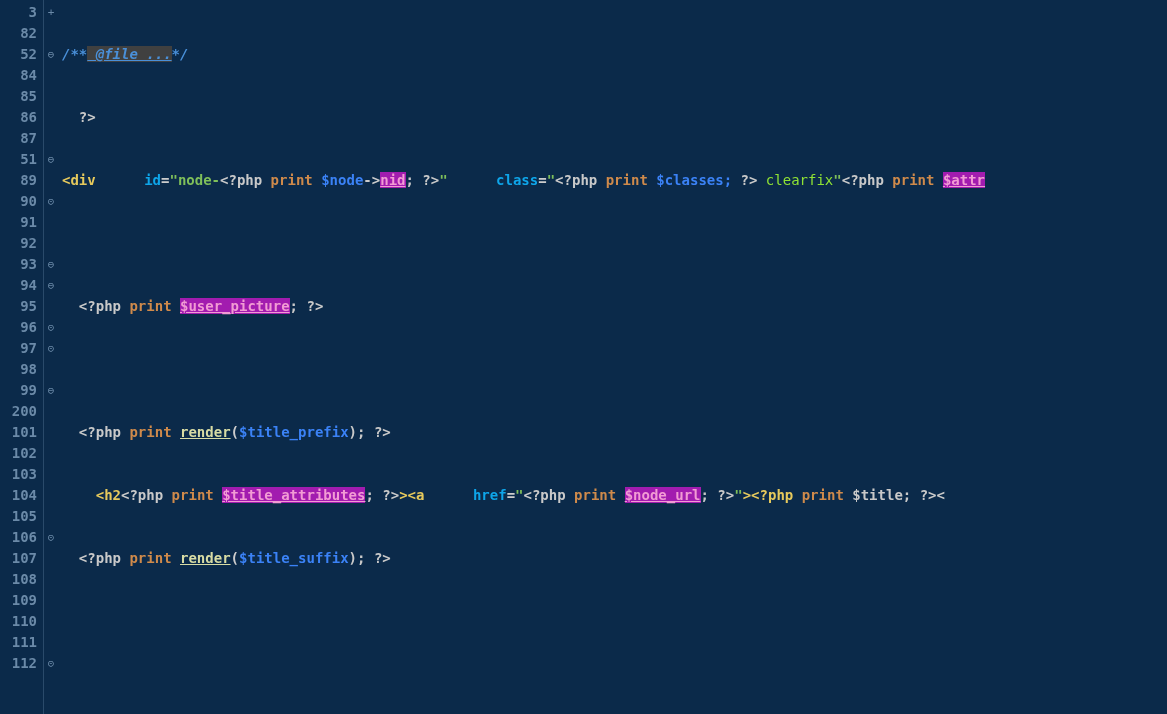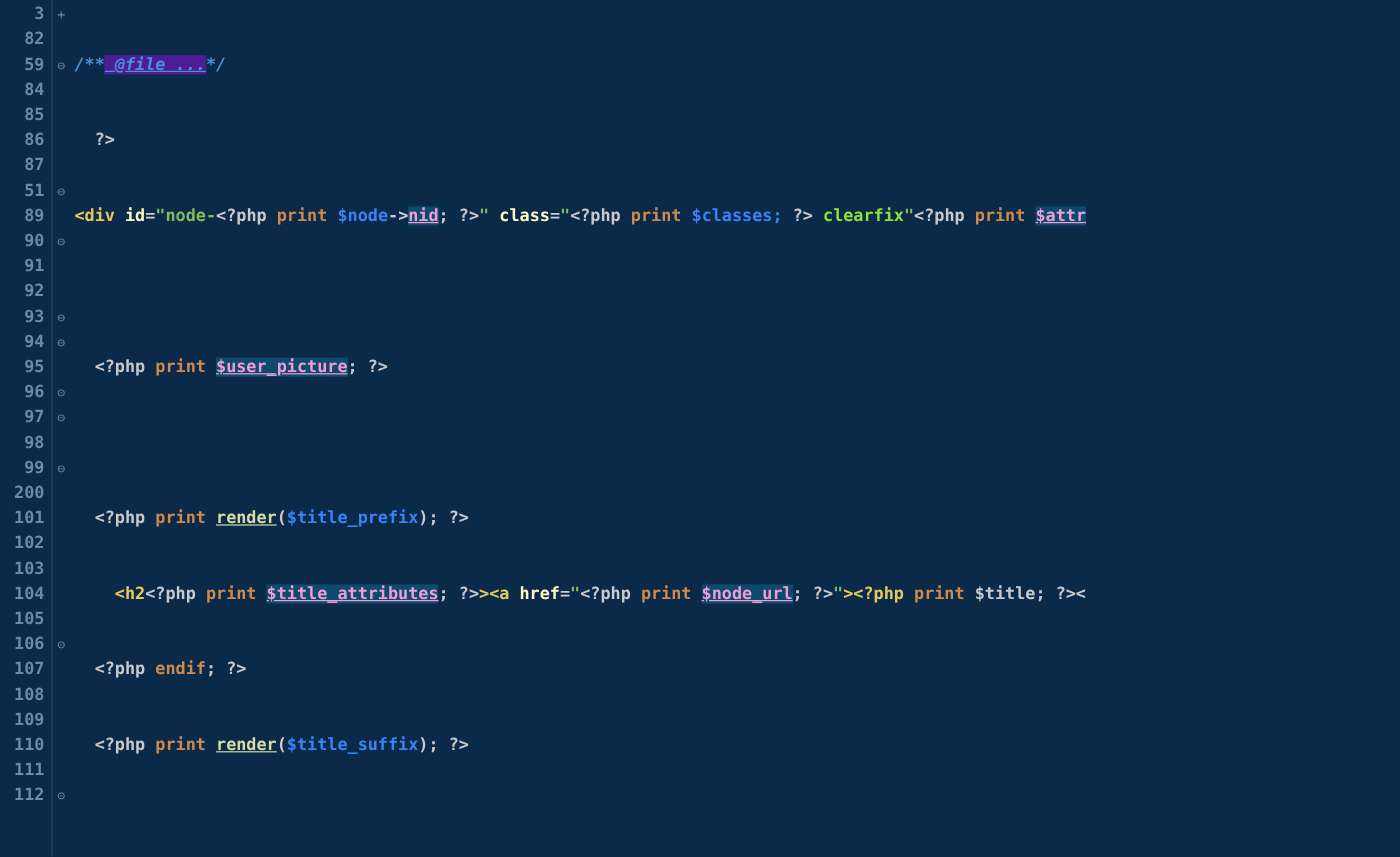--- a/index.html
+++ b/index.html
@@ -42,36 +42,36 @@
     overflow:hidden;
     font-weight:bold;
   }
   .code .line { height:21px; }
   
   .c-comment { color:#4a90d9; font-style:italic;}
   .c-tag     { color:#e6c95c; }
   .c-php     { color:#c9c9c9; }
   .c-func    { color:#d8dca4;text-decoration:underline; }
   .c-str     { color:#7fbf5a; font-weight:bold;}
-  .c-class   { color:#8fe234; font-weight:bold;}
+  .c-class   { color:#8fe234; font-weight:normal;}
   .c-var     { color:#3b82f6; }
-  .c-var-hl  { color:#f29bd4; background:#0c4a6e; text-decoration:underline;}
-  .c-attr    { color:#fef9c3; }
+  .c-var-hl  { color:#f29bd4; background:#a21caf; text-decoration:underline;}
+  .c-attr    { color:#0ea5e9;margin-left:40px; }
   .c-punct   { color:#cccccc; }
-  .hl-file   { background:#4c1d95; text-decoration:underline;}
+  .hl-file   { background:#404040; text-decoration:underline;}
   .c-kw      { color:#cf8a4b; font-weight:bold;text-align:right;}
 </style>
 </head>
 <body>
 
 <div class="editor">
   <div class="gutter" id="gutter">
       <div>3</div>
       <div>82</div>
-      <div>59</div>
+      <div>52</div>
       <div>84</div>
       <div>85</div>
       <div>86</div>
       <div>87</div>
       <div>51</div>
       <div>89</div>
       <div>90</div>
       <div>91</div>
       <div>92</div>
       <div>93</div>
@@ -131,21 +131,20 @@
     </div>
   <div class="code">
     <div class="line"><span class="c-comment">/**</span><span class="c-comment hl-file"> @file ...</span><span class="c-comment">*/</span></div>
     <div class="line"><span class="c-php">  ?&gt;</span></div>
     <div class="line"><span class="c-tag">&lt;</span><span class="c-tag">div </span><span class="c-attr">id</span><span class="c-punct">=</span><span class="c-str">"node-</span><span class="c-php">&lt;?php </span><span class="c-kw">print </span><span class="c-var">$node</span><span class="c-punct">-&gt;</span><span class="c-var-hl">nid</span><span class="c-php">; ?&gt;</span><span class="c-str">"</span><span class="c-attr"> class</span><span class="c-punct">=</span><span class="c-str">"</span><span class="c-php">&lt;?php </span><span class="c-kw">print </span><span class="c-var">$classes; </span><span class="c-php">?&gt;</span><span class="c-str"> </span><span class="c-class">clearfix</span><span class="c-str">"</span><span class="c-php">&lt;?php </span><span class="c-kw">print </span><span class="c-var-hl">$attr</span></div>
     <div class="line"><span></span></div>
     <div class="line"><span class="c-php">  &lt;?php </span><span class="c-kw">print </span><span class="c-var-hl">$user_picture</span><span class="c-php">; ?&gt;</span></div>
     <div class="line"><span></span></div>
     <div class="line"><span class="c-php">  &lt;?php </span><span class="c-kw">print </span><span class="c-func">render</span><span class="c-punct">(</span><span class="c-var">$title_prefix</span><span class="c-php">); ?&gt;</span></div>
     <div class="line"><span class="c-tag">    &lt;</span><span class="c-tag">h2</span><span class="c-php">&lt;?php </span><span class="c-kw">print </span><span class="c-var-hl">$title_attributes</span><span class="c-php">; ?&gt;</span><span class="c-tag">&gt;&lt;</span><span class="c-tag">a </span><span class="c-attr">href</span><span class="c-punct">=</span><span class="c-str">"</span><span class="c-php">&lt;?php </span><span class="c-kw">print </span><span class="c-var-hl">$node_url</span><span class="c-php">; ?&gt;</span><span class="c-str">"</span><span class="c-tag">&gt;&lt;?php </span><span class="c-kw">print </span><span class="c-php">$title; ?&gt;&lt;</span></div>
-    <div class="line"><span class="c-php">  &lt;?php </span><span class="c-kw">endif</span><span class="c-php">; ?&gt;</span></div>
     <div class="line"><span class="c-php">  &lt;?php </span><span class="c-kw">print </span><span class="c-func">render</span><span class="c-punct">(</span><span class="c-var">$title_suffix</span><span class="c-php">); ?&gt;</span></div>
     
     
     
     
     
     
     
     
     

